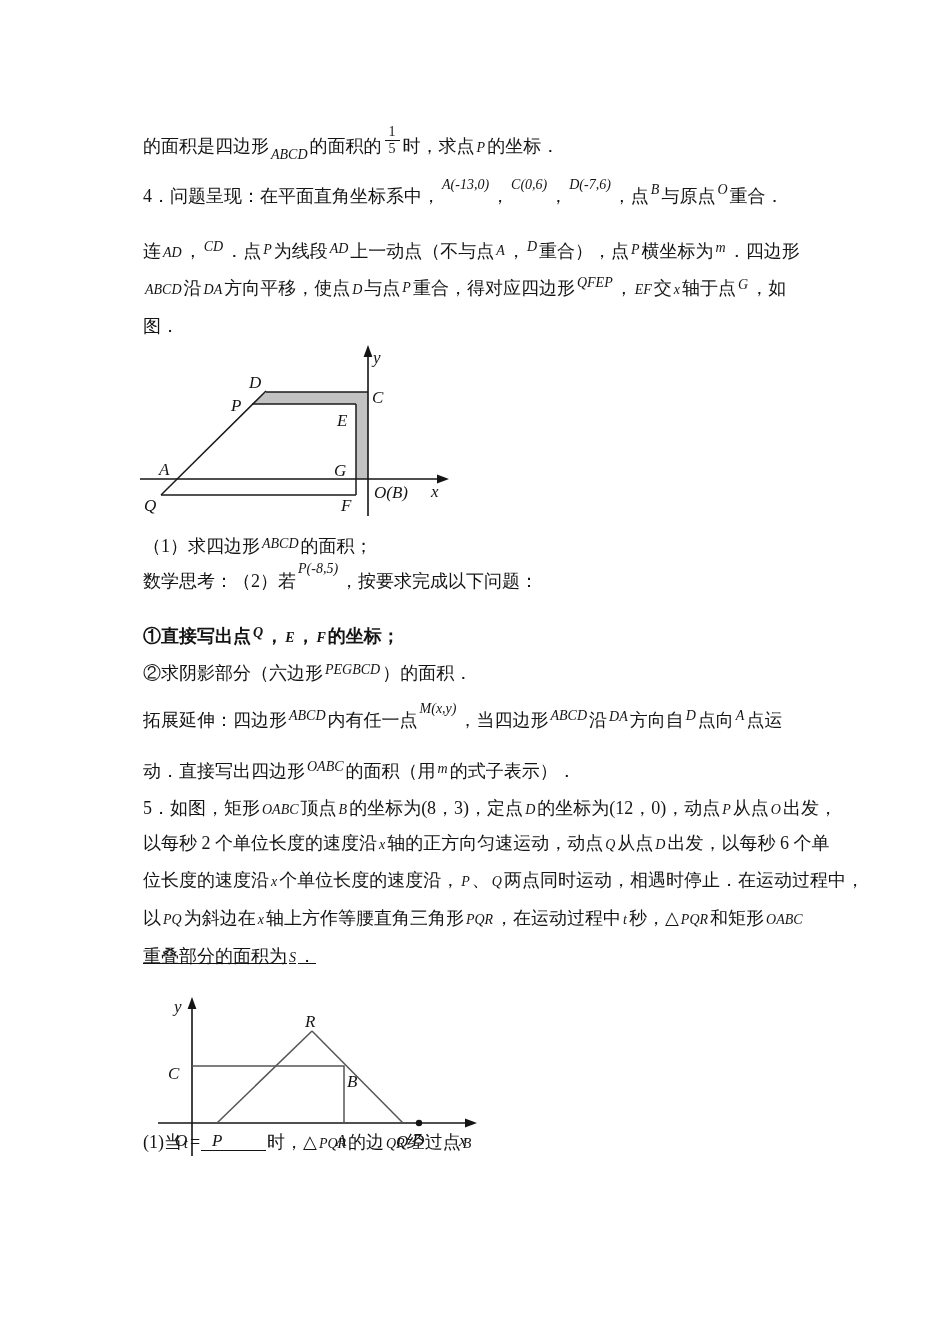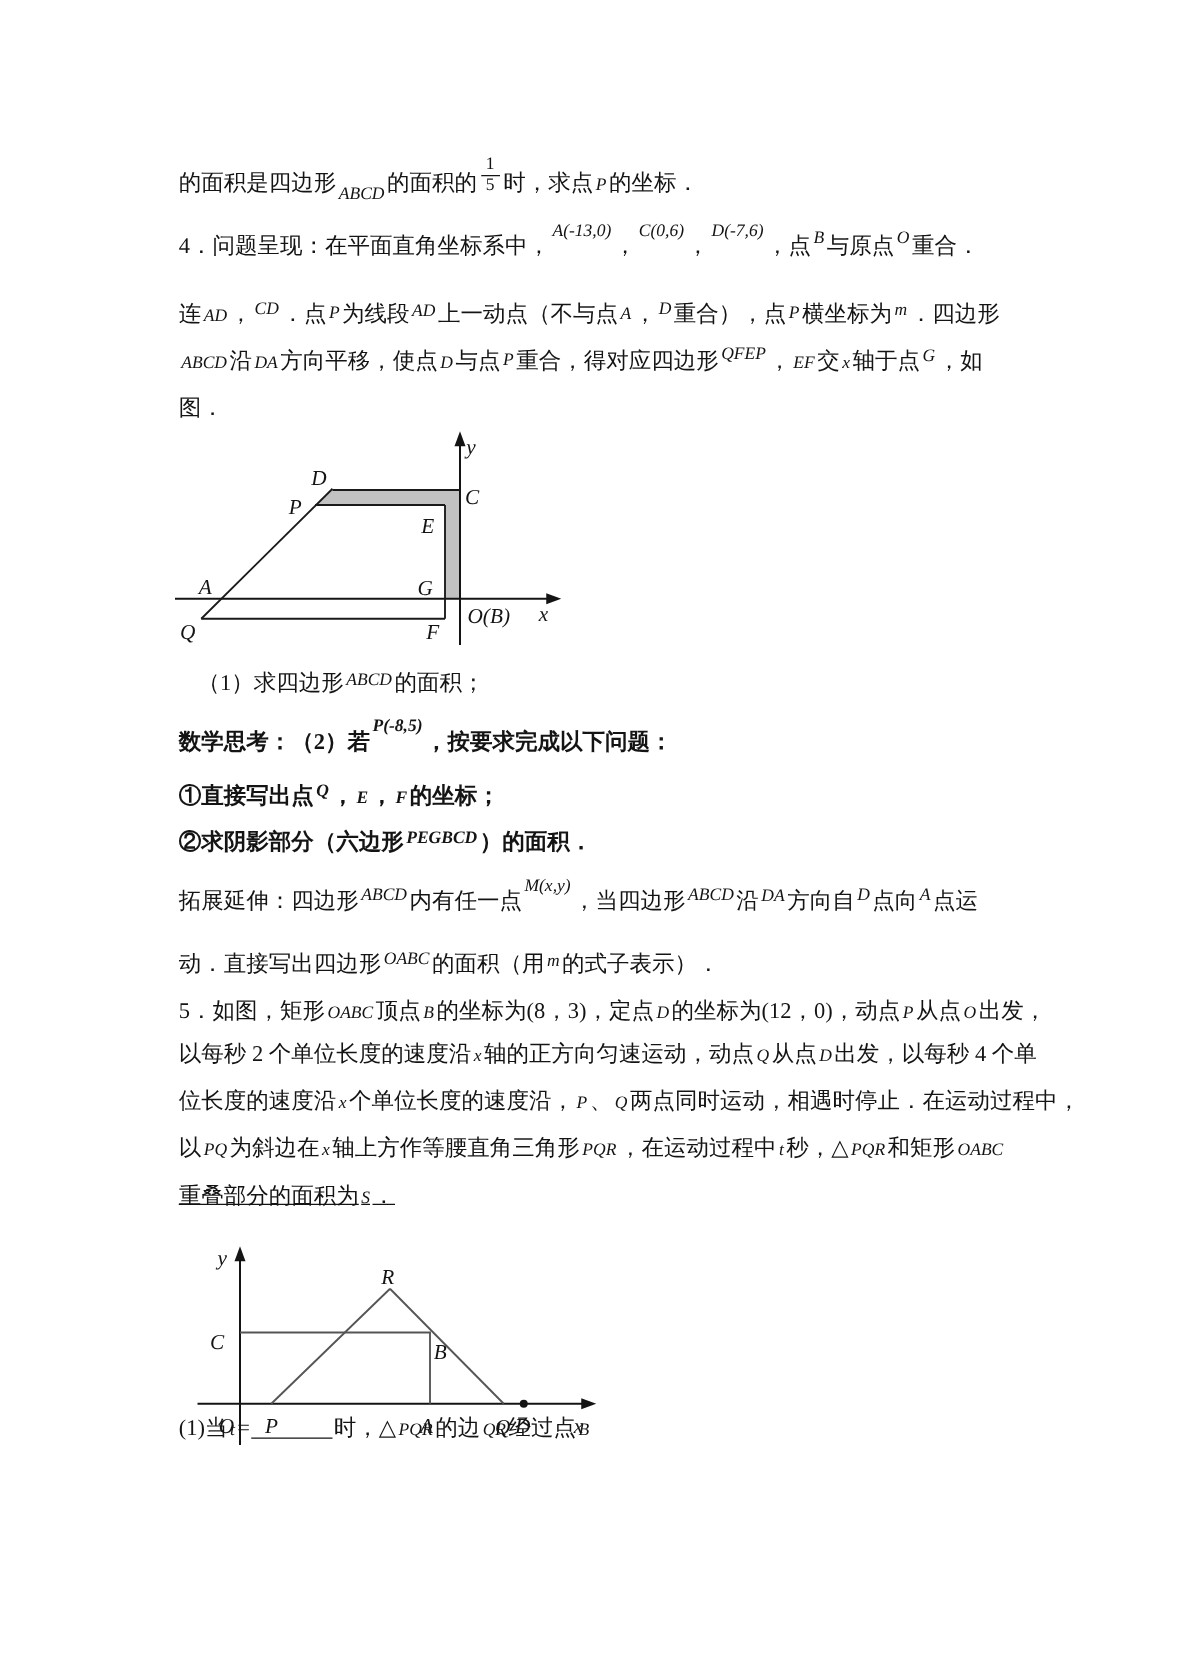--- a/index.html
+++ b/index.html
@@ -44,28 +44,28 @@
 
 <div id="text-layer">
     <div class="line" style="top: 131px;"><span class="cn">的面积是四边形</span><span class="math" style="position: relative; top: 7px;">ABCD</span><span class="cn">的面积的</span><span class="frac">
         <span class="num">1</span>
         <span class="den">5</span>
       </span><span class="cn">时，求点</span><span class="math">P</span><span class="cn">的坐标．</span></div>
     <div class="line" style="top: 184px;"><span class="cn">4．问题呈现：在平面直角坐标系中，</span><span class="math" style="position: relative; top: -13px;">A(-13,0)</span><span class="cn">，</span><span class="math" style="position: relative; top: -13px;">C(0,6)</span><span class="cn">，</span><span class="math" style="position: relative; top: -13px;">D(-7,6)</span><span class="cn">，点</span><span class="math small" style="position: relative; top: -8px;">B</span><span class="cn">与原点</span><span class="math" style="position: relative; top: -8px;">O</span><span class="cn">重合．</span></div>
     <div class="line" style="top: 239px;"><span class="cn">连</span><span class="math">AD</span><span class="cn">，</span><span class="math" style="position: relative; top: -6px;">CD</span><span class="cn">．点</span><span class="math small" style="position: relative; top: -3px;">P</span><span class="cn">为线段</span><span class="math" style="position: relative; top: -4px;">AD</span><span class="cn">上一动点（不与点</span><span class="math" style="position: relative; top: -2px;">A</span><span class="cn">，</span><span class="math" style="position: relative; top: -6px;">D</span><span class="cn">重合），点</span><span class="math small" style="position: relative; top: -3px;">P</span><span class="cn">横坐标为</span><span class="math small" style="position: relative; top: -5px;">m</span><span class="cn">．四边形</span></div>
     <div class="line" style="top: 276px;"><span class="math">ABCD</span><span class="cn">沿</span><span class="math">DA</span><span class="cn">方向平移，使点</span><span class="math">D</span><span class="cn">与点</span><span class="math small" style="position: relative; top: -2px;">P</span><span class="cn">重合，得对应四边形</span><span class="math" style="position: relative; top: -7px;">QFEP</span><span class="cn">，</span><span class="math">EF</span><span class="cn">交</span><span class="math small">x</span><span class="cn">轴于点</span><span class="math" style="position: relative; top: -5px;">G</span><span class="cn">，如</span></div>
     <div class="line" style="top: 314px;"><span class="cn">图．</span></div>
-    <div class="line" style="top: 534px; margin-left: 15px;"><span class="cn">（1）求四边形</span><span class="math" style="position: relative; top: -4px;">ABCD</span><span class="cn">的面积；</span></div>
-    <div class="line" style="top: 581px; font-weight: bold;"><span class="cn">数学思考：（2）若</span><span class="math" style="position: relative; top: -14px;">P(-8,5)</span><span class="cn">，按要求完成以下问题：</span></div>
+    <div class="line" style="top: 534px;"><span class="cn">（1）求四边形</span><span class="math" style="position: relative; top: -4px;">ABCD</span><span class="cn">的面积；</span></div>
+    <div class="line" style="top: 569px;"><span class="cn">数学思考：（2）若</span><span class="math" style="position: relative; top: -14px;">P(-8,5)</span><span class="cn">，按要求完成以下问题：</span></div>
     <div class="line" style="top: 624px; font-weight: bold;"><span class="cn">①直接写出点</span><span class="math small" style="position: relative; top: -5px;">Q</span><span class="cn">，</span><span class="math">E</span><span class="cn">，</span><span class="math">F</span><span class="cn">的坐标；</span></div>
-    <div class="line" style="top: 661px; font-weight: bold;"><span class="cn">②求阴影部分（六边形</span><span class="math" style="position: relative; top: -5px;">PEGBCD</span><span class="cn">）的面积．</span></div>
+    <div class="line" style="top: 661px;"><span class="cn">②求阴影部分（六边形</span><span class="math" style="position: relative; top: -5px;">PEGBCD</span><span class="cn">）的面积．</span></div>
     <div class="line" style="top: 708px;"><span class="cn">拓展延伸：四边形</span><span class="math" style="position: relative; top: -6px;">ABCD</span><span class="cn">内有任一点</span><span class="math" style="position: relative; top: -13px;">M(x,y)</span><span class="cn">，当四边形</span><span class="math" style="position: relative; top: -6px;">ABCD</span><span class="cn">沿</span><span class="math" style="position: relative; top: -5px;">DA</span><span class="cn">方向自</span><span class="math" style="position: relative; top: -6px;">D</span><span class="cn">点向</span><span class="math" style="position: relative; top: -6px;">A</span><span class="cn">点运</span></div>
     <div class="line" style="top: 759px;"><span class="cn">动．直接写出四边形</span><span class="math" style="position: relative; top: -6px;">OABC</span><span class="cn">的面积（用</span><span class="math small" style="position: relative; top: -4px;">m</span><span class="cn">的式子表示）．</span></div>
     <div class="line" style="top: 796px;"><span class="cn">5．如图，矩形</span><span class="math">OABC</span><span class="cn">顶点</span><span class="math">B</span><span class="cn">的坐标为(8，3)，定点</span><span class="math">D</span><span class="cn">的坐标为(12，0)，动点</span><span class="math">P</span><span class="cn">从点</span><span class="math">O</span><span class="cn">出发，</span></div>
-    <div class="line" style="top: 831px;"><span class="cn">以每秒 2 个单位长度的速度沿</span><span class="math">x</span><span class="cn">轴的正方向匀速运动，动点</span><span class="math">Q</span><span class="cn">从点</span><span class="math">D</span><span class="cn">出发，以每秒 4 个单</span></div>
+    <div class="line" style="top: 831px;"><span class="cn">以每秒 2 个单位长度的速度沿</span><span class="math">x</span><span class="cn">轴的正方向匀速运动，动点</span><span class="math">Q</span><span class="cn">从点</span><span class="math">D</span><span class="cn">出发，以每秒 6 个单</span></div>
     <div class="line" style="top: 868px;"><span class="cn">位长度的速度沿</span><span class="math">x</span><span class="cn">个单位长度的速度沿，</span><span class="math">P</span><span class="cn">、</span><span class="math">Q</span><span class="cn">两点同时运动，相遇时停止．在运动过程中，</span></div>
     <div class="line" style="top: 906px;"><span class="cn">以</span><span class="math">PQ</span><span class="cn">为斜边在</span><span class="math">x</span><span class="cn">轴上方作等腰直角三角形</span><span class="math">PQR</span><span class="cn">，在运动过程中</span><span class="math">t</span><span class="cn">秒，△</span><span class="math">PQR</span><span class="cn">和矩形</span><span class="math">OABC</span></div>
     <div class="line" style="top: 944px; text-decoration: underline;"><span class="cn">重叠部分的面积为</span><span class="math">S</span><span class="cn">．</span></div>
     <div class="line" style="top: 1130px;"><span class="cn">(1)当</span><span class="math small">t</span><span class="cn">=</span><span class="blank" style="width: 65px;"></span><span class="cn">时，△</span><span class="math">PQR</span><span class="cn">的边</span><span class="math">QR</span><span class="cn">经过点</span><span class="math">B</span></div>
   </div>
 
 <svg style="left:130px;top:340px" width="330" height="184" viewBox="130 340 330 184">
   <polygon points="252,404 356,404 356,479 368,479 368,392 266,392" fill="#c2c2c2"></polygon>
   <line class="axis" x1="140" y1="479" x2="441" y2="479"></line>
   <polygon class="arrow" points="449,479 437,474.6 437,483.4"></polygon>

